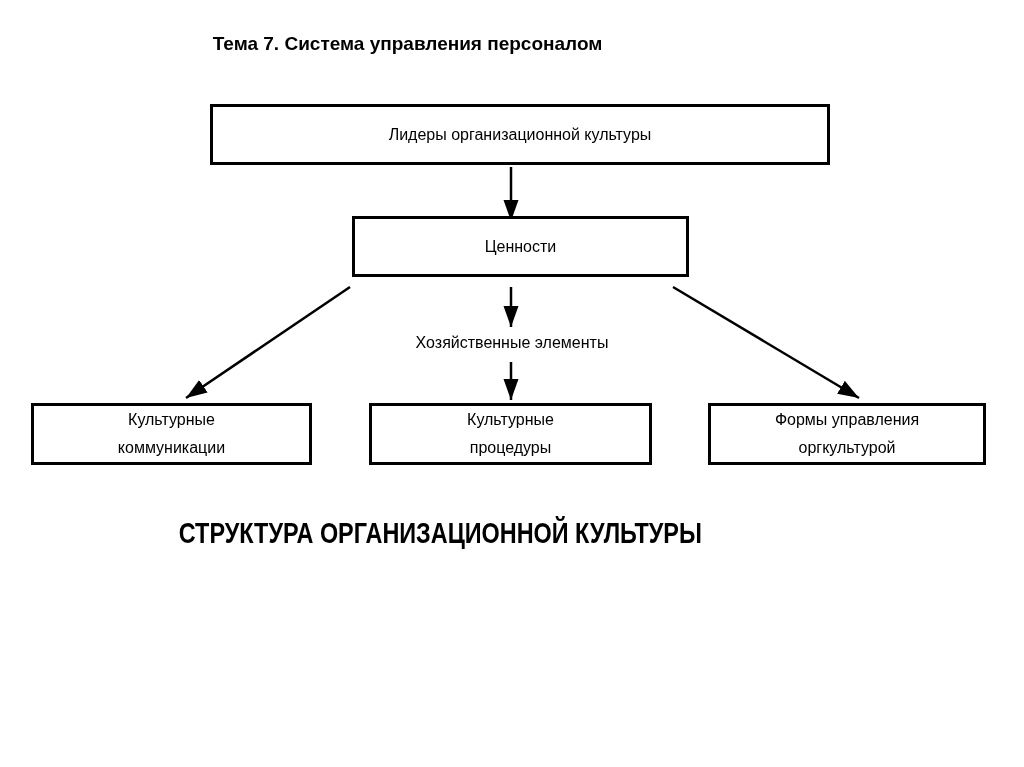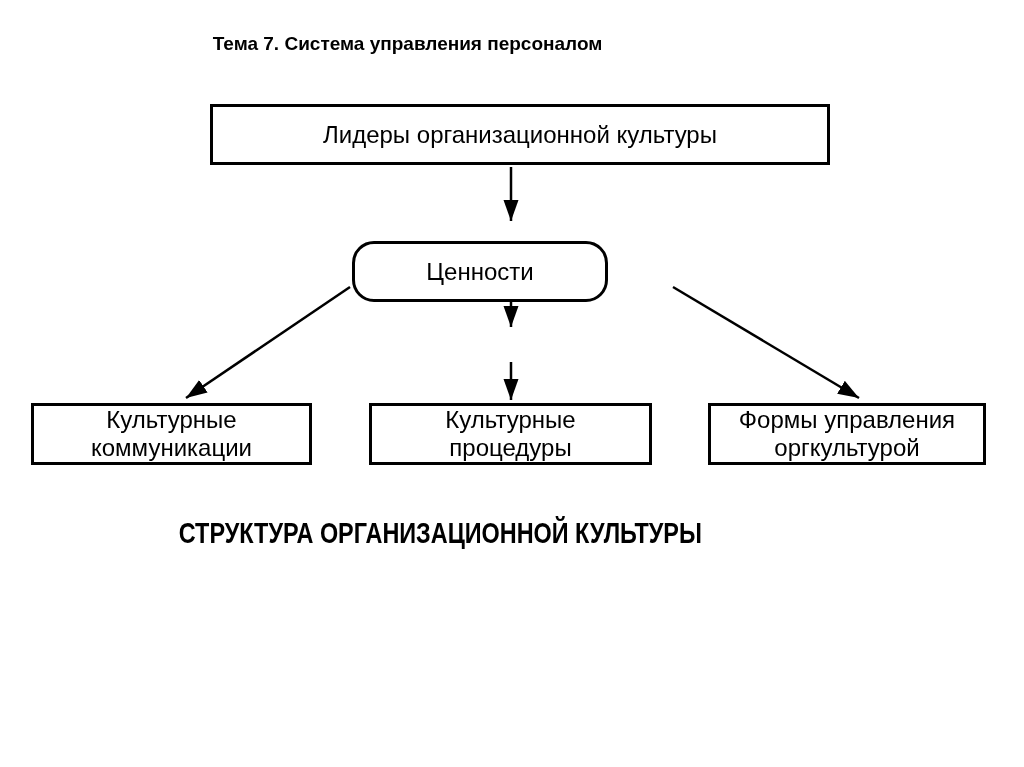--- a/index.html
+++ b/index.html
@@ -44,30 +44,30 @@
   }
   .arrowhead-fill{
     fill:var(--line);
   }
   .node{
     position:absolute;
     display:flex;
     align-items:center;
     justify-content:center;
     text-align:center;
-    font-size:24px;
+    font-size:16px;
     line-height:28px;
     white-space:pre-line;
     background:var(--bg);
   }
   .box{
     border:3px solid var(--line);
   }
   .node-leaders{ left:210px; top:104px; width:620px; height:61px; }
-  .node-values{ left:352px; top:241px; width:256px; height:61px;border-radius:22px; }
+  .node-values{ left:352px; top:216px; width:337px; height:61px; }
   .node-economic{
     left:262px; top:328px; width:500px; height:30px;
     background:transparent;
   }
   .node-comm{ left:31px;  top:403px; width:281px; height:62px; padding:0 14px; }
   .node-proc{ left:369px; top:403px; width:283px; height:62px; padding:0 14px; }
   .node-forms{ left:708px; top:403px; width:278px; height:62px; padding:14px 6px; }
   .structure-heading{
     position:absolute;
     top:517px;
@@ -102,20 +102,21 @@
     <line class="connector" x1="511" y1="287" x2="511" y2="327" marker-end="url(#arrow)"></line>
     <line class="connector" x1="511" y1="362" x2="511" y2="400" marker-end="url(#arrow)"></line>
     <line class="connector" x1="350" y1="287" x2="186" y2="398" marker-end="url(#arrow)"></line>
     <line class="connector" x1="673" y1="287" x2="859" y2="398" marker-end="url(#arrow)"></line>
   </svg>
 
   <div class="node box node-leaders">Лидеры организационной культуры</div>
 
   <div class="node box node-values">Ценности</div>
 
+  <div class="node node-economic">Хозяйственные элементы</div>
 
   <div class="node box node-comm">Культурные
 коммуникации</div>
 
   <div class="node box node-proc">Культурные
 процедуры</div>
 
   <div class="node box node-forms">Формы управления
 оргкультурой</div>
 

